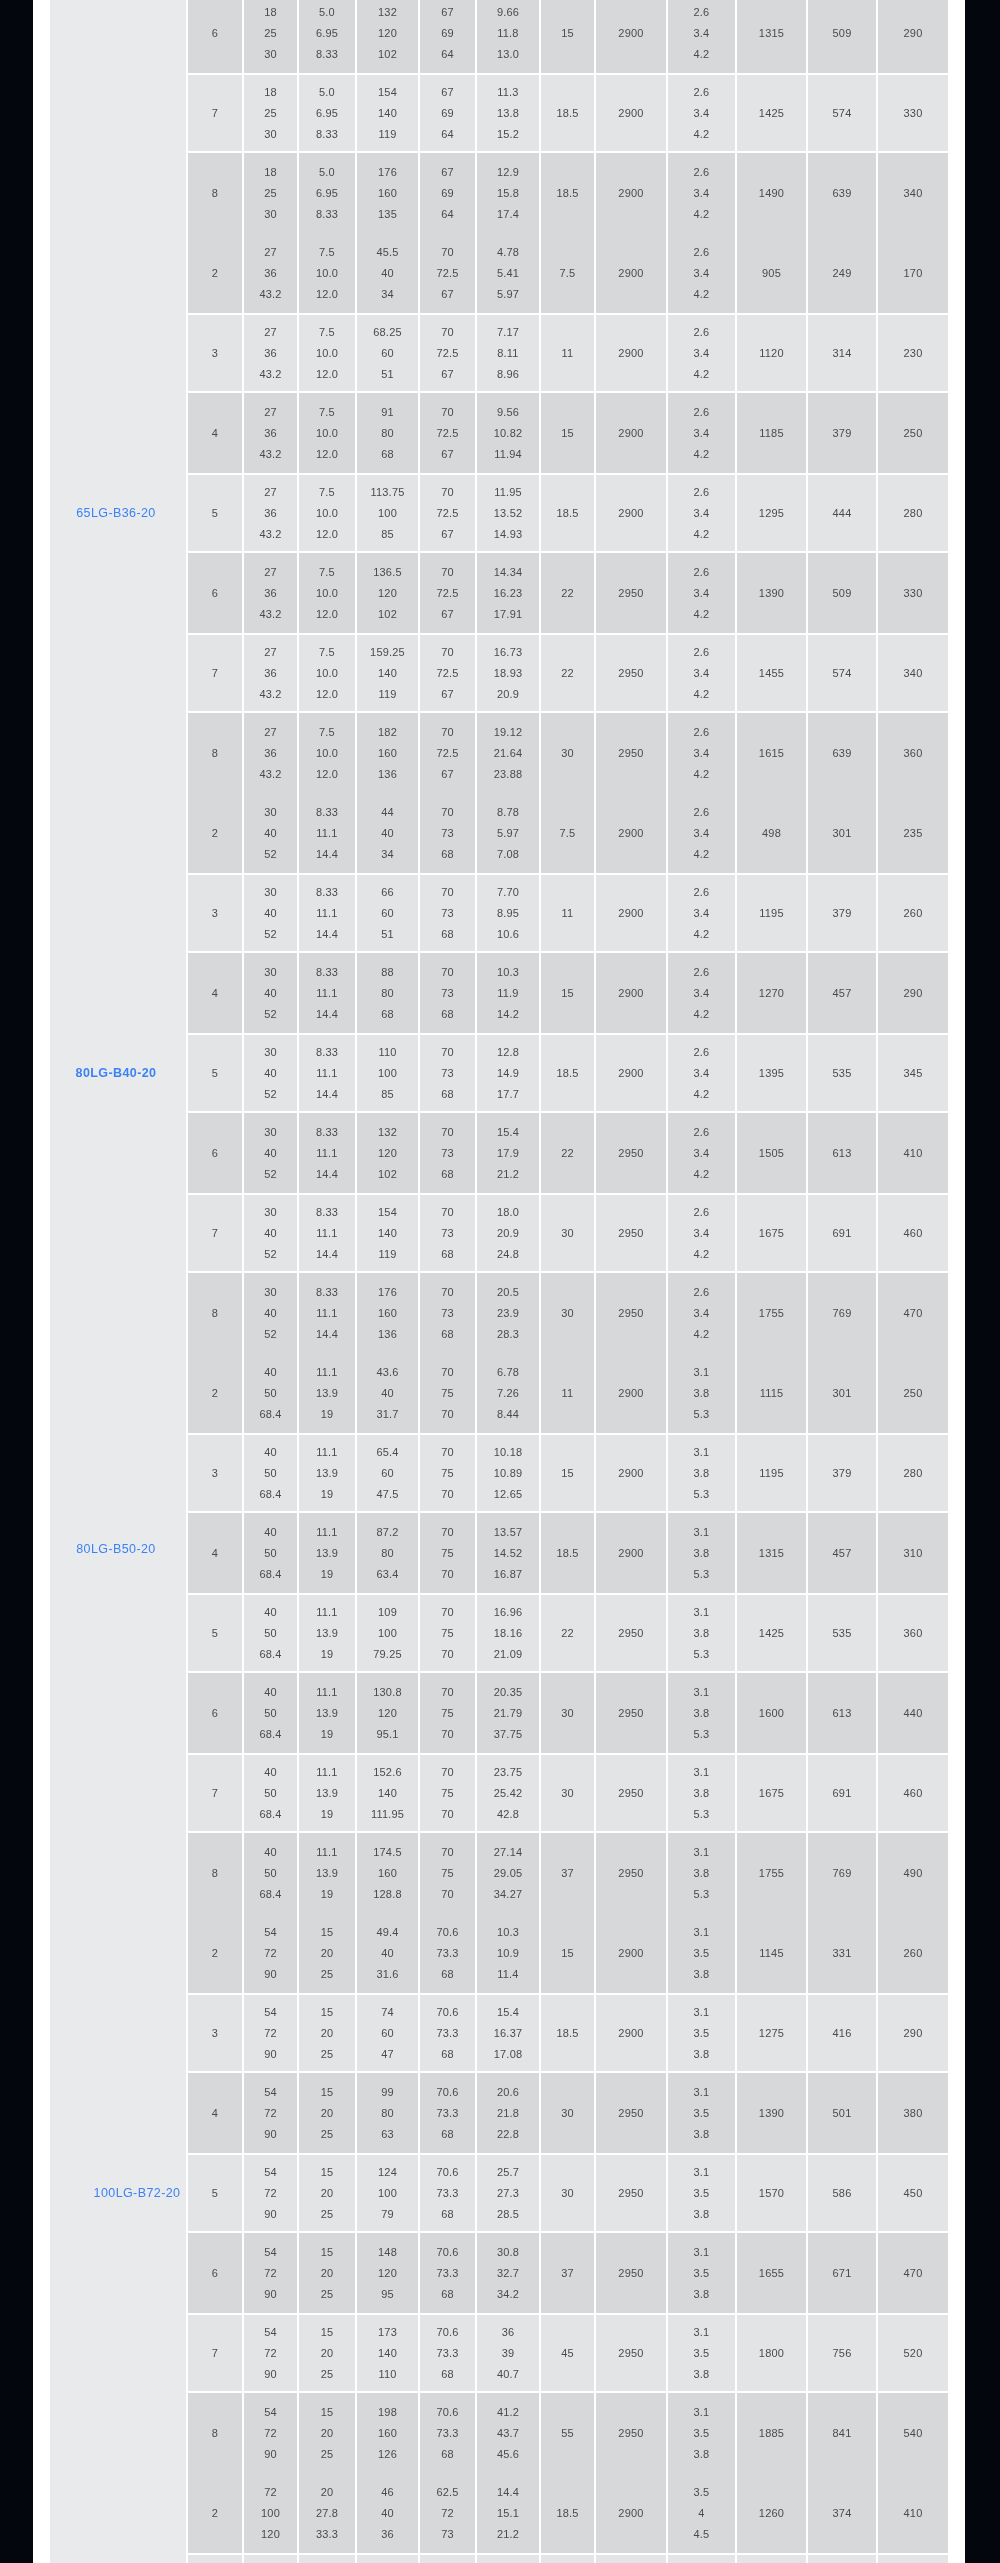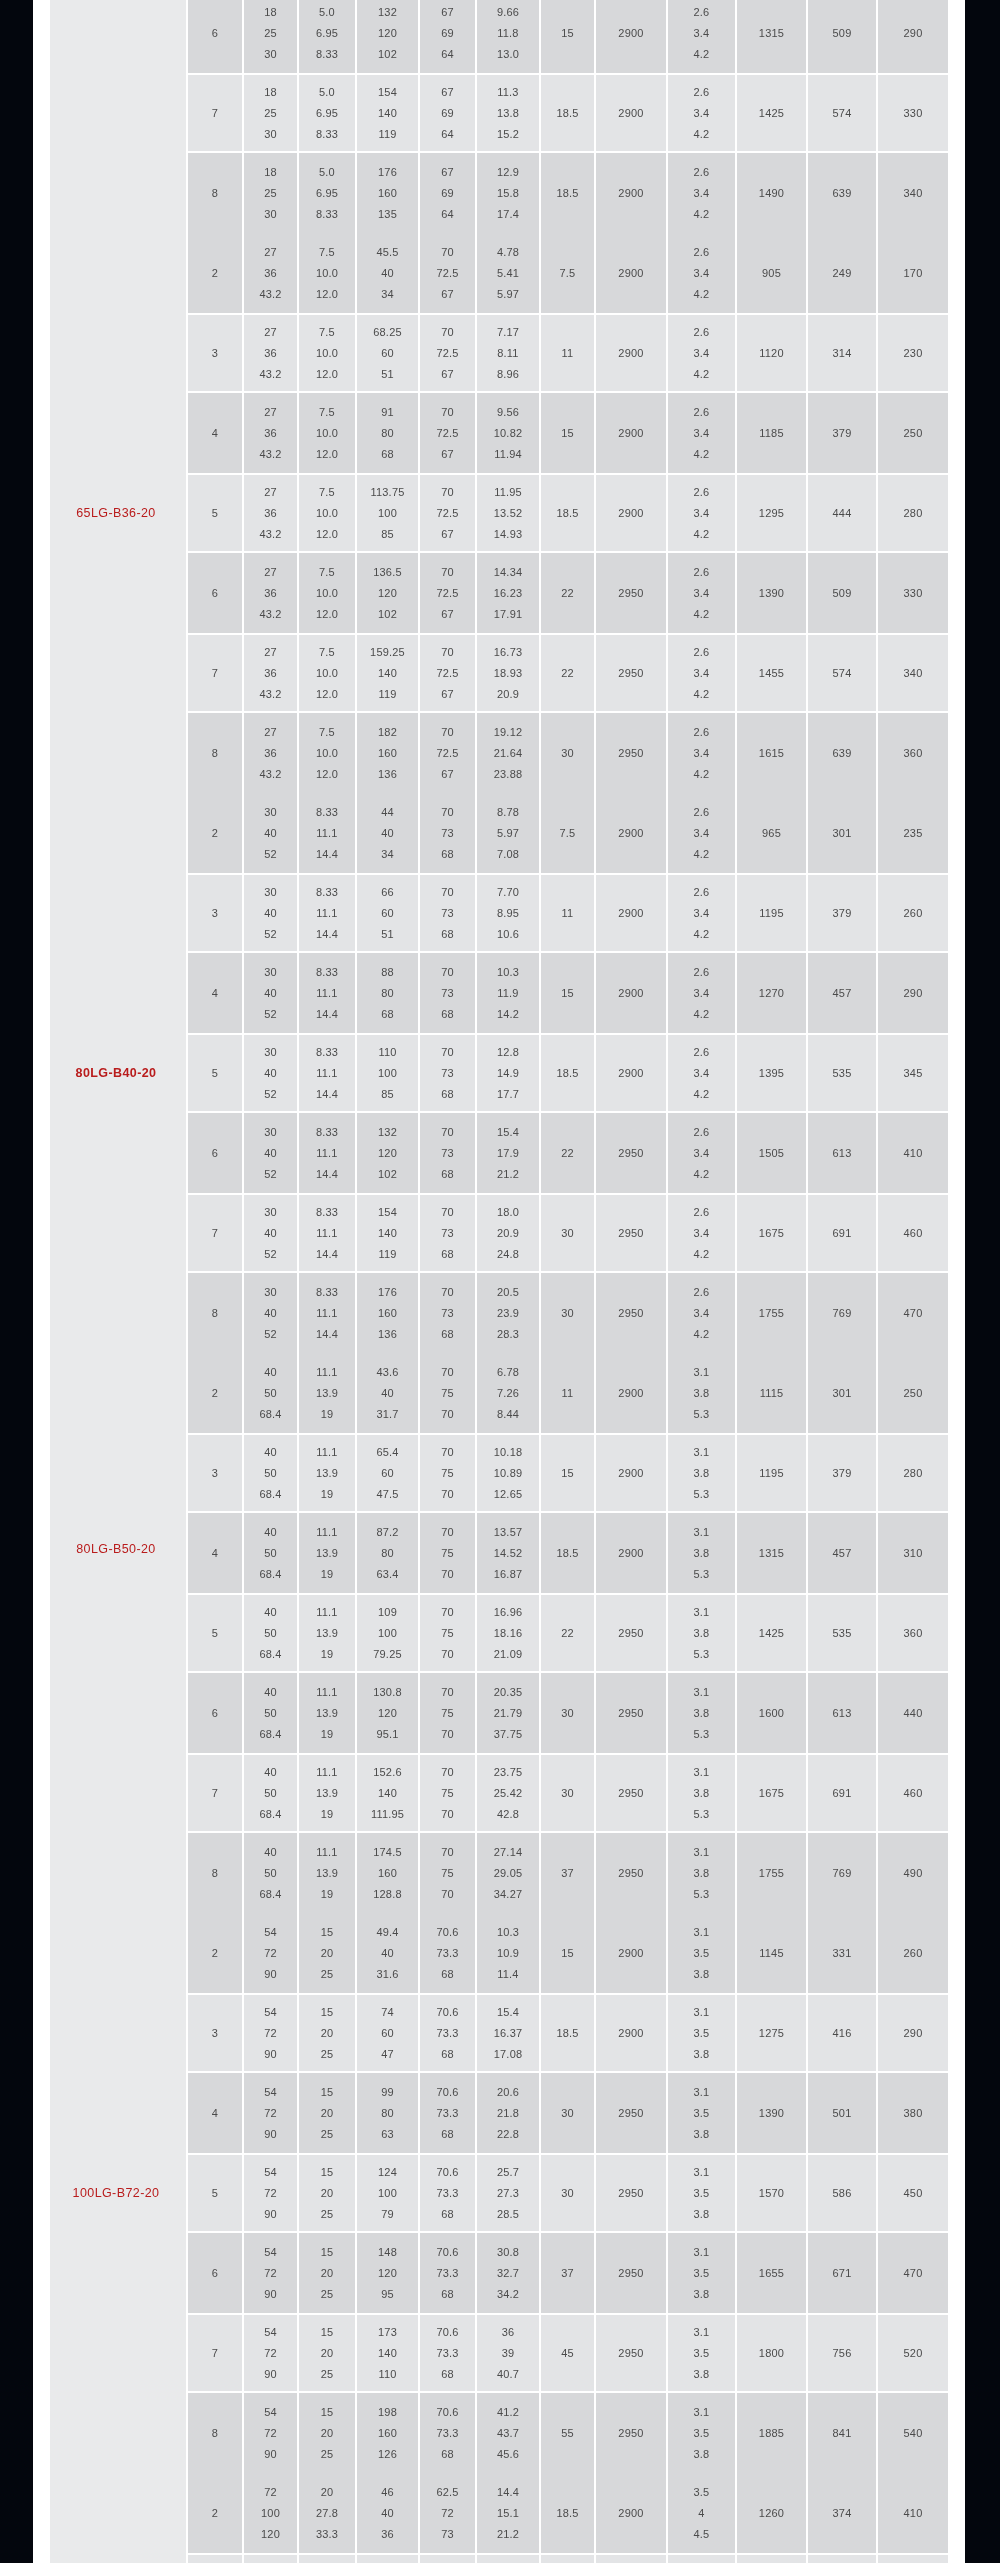--- a/index.html
+++ b/index.html
@@ -11,21 +11,21 @@
   .page{
     position:absolute;left:33px;top:0;width:932px;height:2563px;
     background:#ffffff;overflow:hidden;
   }
   .model-col{
     position:absolute;left:17px;top:0;width:136px;height:2563px;
     background:#e9eaeb;
   }
   .model-label{
     position:absolute;left:17px;width:132px;
-    text-align:center;color:#b91c1c;font-size:12.5px;letter-spacing:.4px;
+    text-align:center;color:#3b82f6;font-size:12.5px;letter-spacing:.4px;
     transform:translateY(-50%);
     white-space:nowrap;
   }
   .rows{
     position:absolute;left:155px;top:-7px;width:760px;
   }
   .row{
     display:flex;height:80px;box-sizing:border-box;background:transparent;
   }
   .row.light{border-top:2px solid #ffffff;border-bottom:2px solid #ffffff;}
@@ -456,21 +456,21 @@
           <div class="ln">5.97</div>
           <div class="ln">7.08</div>
         </div>
         <div class="cell c7">7.5</div>
         <div class="cell c8">2900</div>
         <div class="cell c9">
           <div class="ln">2.6</div>
           <div class="ln">3.4</div>
           <div class="ln">4.2</div>
         </div>
-        <div class="cell c10">965</div>
+        <div class="cell c10">498</div>
         <div class="cell c11">301</div>
         <div class="cell c12">235</div>
       </div>
       <div class="row light">
         <div class="cell c1">3</div>
         <div class="cell c2">
           <div class="ln">30</div>
           <div class="ln">40</div>
           <div class="ln">52</div>
         </div>
@@ -1276,14 +1276,14 @@
         <div class="cell c8"></div>
         <div class="cell c9"></div>
         <div class="cell c10"></div>
         <div class="cell c11"></div>
         <div class="cell c12"></div>
       </div>
     </div>
 <div class="model-label" style="top: 513px;">65LG-B36-20</div>
     <div class="model-label" style="top: 1073px; font-weight: bold;">80LG-B40-20</div>
     <div class="model-label" style="top: 1549px;">80LG-B50-20</div>
-    <div class="model-label" style="top: 2193px;">100LG-B72-20</div>
+    <div class="model-label" style="top: 2193px; margin-left: 21px;">100LG-B72-20</div>
   </div>
 
 </body></html>

